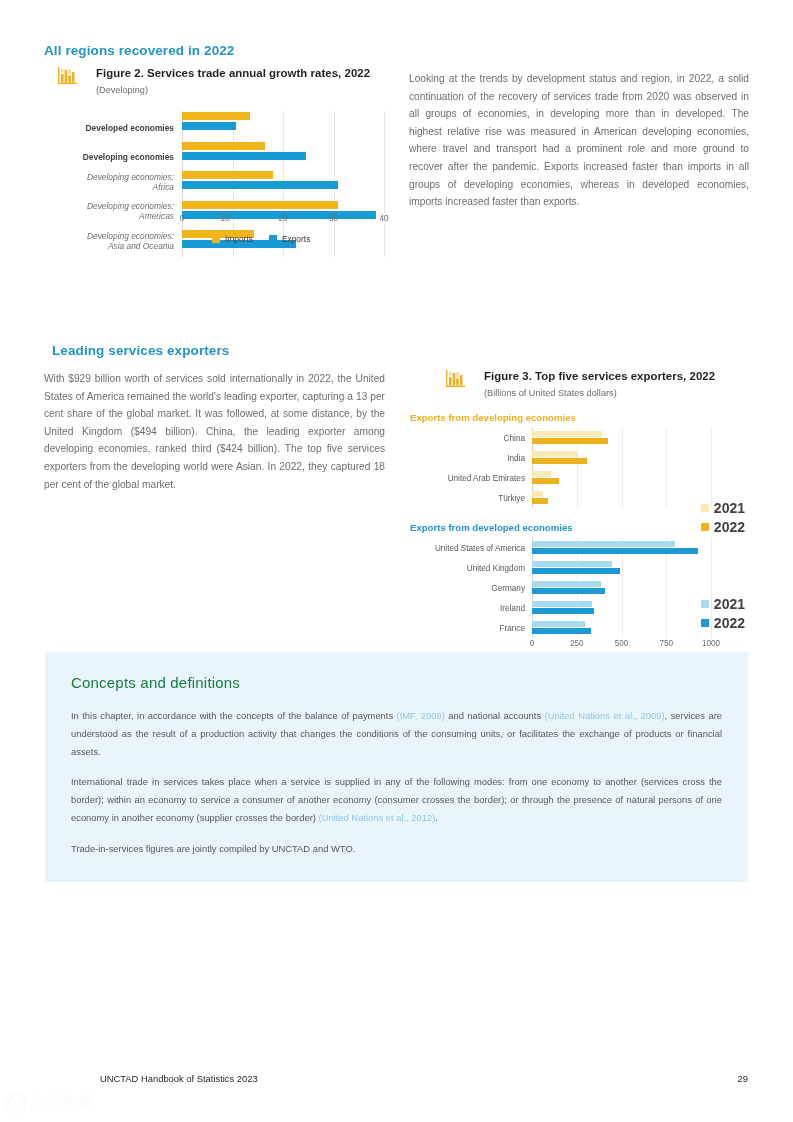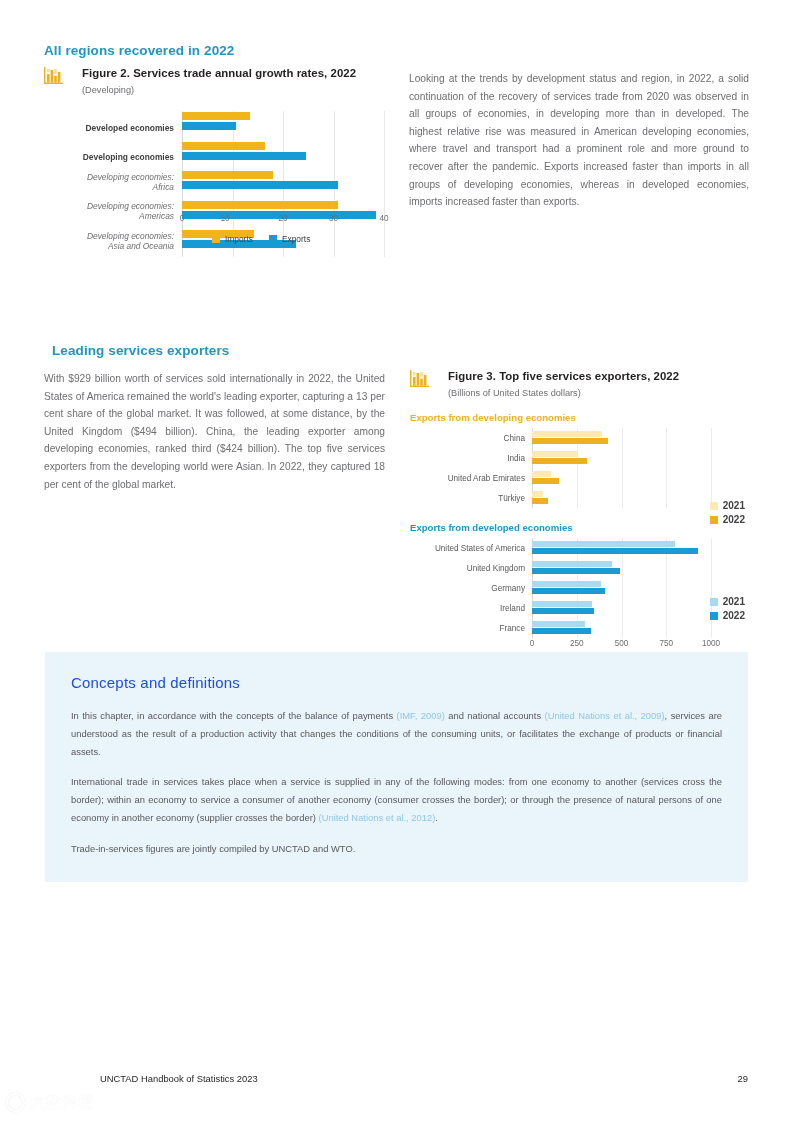--- a/index.html
+++ b/index.html
@@ -21,21 +21,21 @@
     letter-spacing:.1px;
   }
   .body-text{
     font-size:10.2px;
     line-height:17.6px;
     color:#6d6e71;
     text-align:justify;
   }
 
   
-  .fig-head{display:flex;align-items:flex-start;gap:19px;}
+  .fig-head{display:flex;align-items:flex-start;gap:19px;justify-content:center;}
   .fig-icon{
     width:19px;height:17px;flex:0 0 19px;margin-top:1px;
   }
   .fig-title{
     font-size:11.4px;font-weight:bold;color:#231f20;
     letter-spacing:.05px;line-height:14px;
   }
   .fig-sub{
     font-size:9.2px;color:#6d6e71;margin-top:5px;
   }
@@ -114,36 +114,36 @@
   .f3-chart.adv-c .f3-bar.y22{background:#1c9ad6;}
 
   .f3-grid{position:absolute;left:122px;right:0;top:0;bottom:0;pointer-events:none;}
   .f3-gline{position:absolute;top:0;bottom:0;width:1px;background:#ececec;}
   .f3-gline.zero{background:#d5d5d5;}
 
   .f3-legend{
     position:absolute;right:6px;
     display:flex;flex-direction:column;gap:3px;
   }
-  .f3-legend .lg-item{font-size:10px;font-weight:bold;color:#414042;}
+  .f3-legend .lg-item{font-size:14px;font-weight:bold;color:#414042;}
 
   .f3-axis{position:relative;height:14px;margin-left:122px;}
   .f3-axis .f2-tick{top:1px;}
 
   
   #concepts{
     position:absolute;left:45px;top:652px;width:703px;
     background:#eaf4fb;
     padding:22px 26px 24px 26px;
     box-sizing:border-box;
   }
   #concepts h2{
     margin:0 0 16px 0;
     font-size:15px;font-weight:normal;
-    color:#1d4ed8;letter-spacing:.2px;
+    color:#15803d;letter-spacing:.2px;
   }
   .cp{
     font-size:9.4px;line-height:17.8px;color:#58595b;
     text-align:justify;margin:0 0 13px 0;
   }
   .cp:last-child{margin-bottom:0;}
   .ref{color:#8ec8e4;}
 
   
   #footer{

